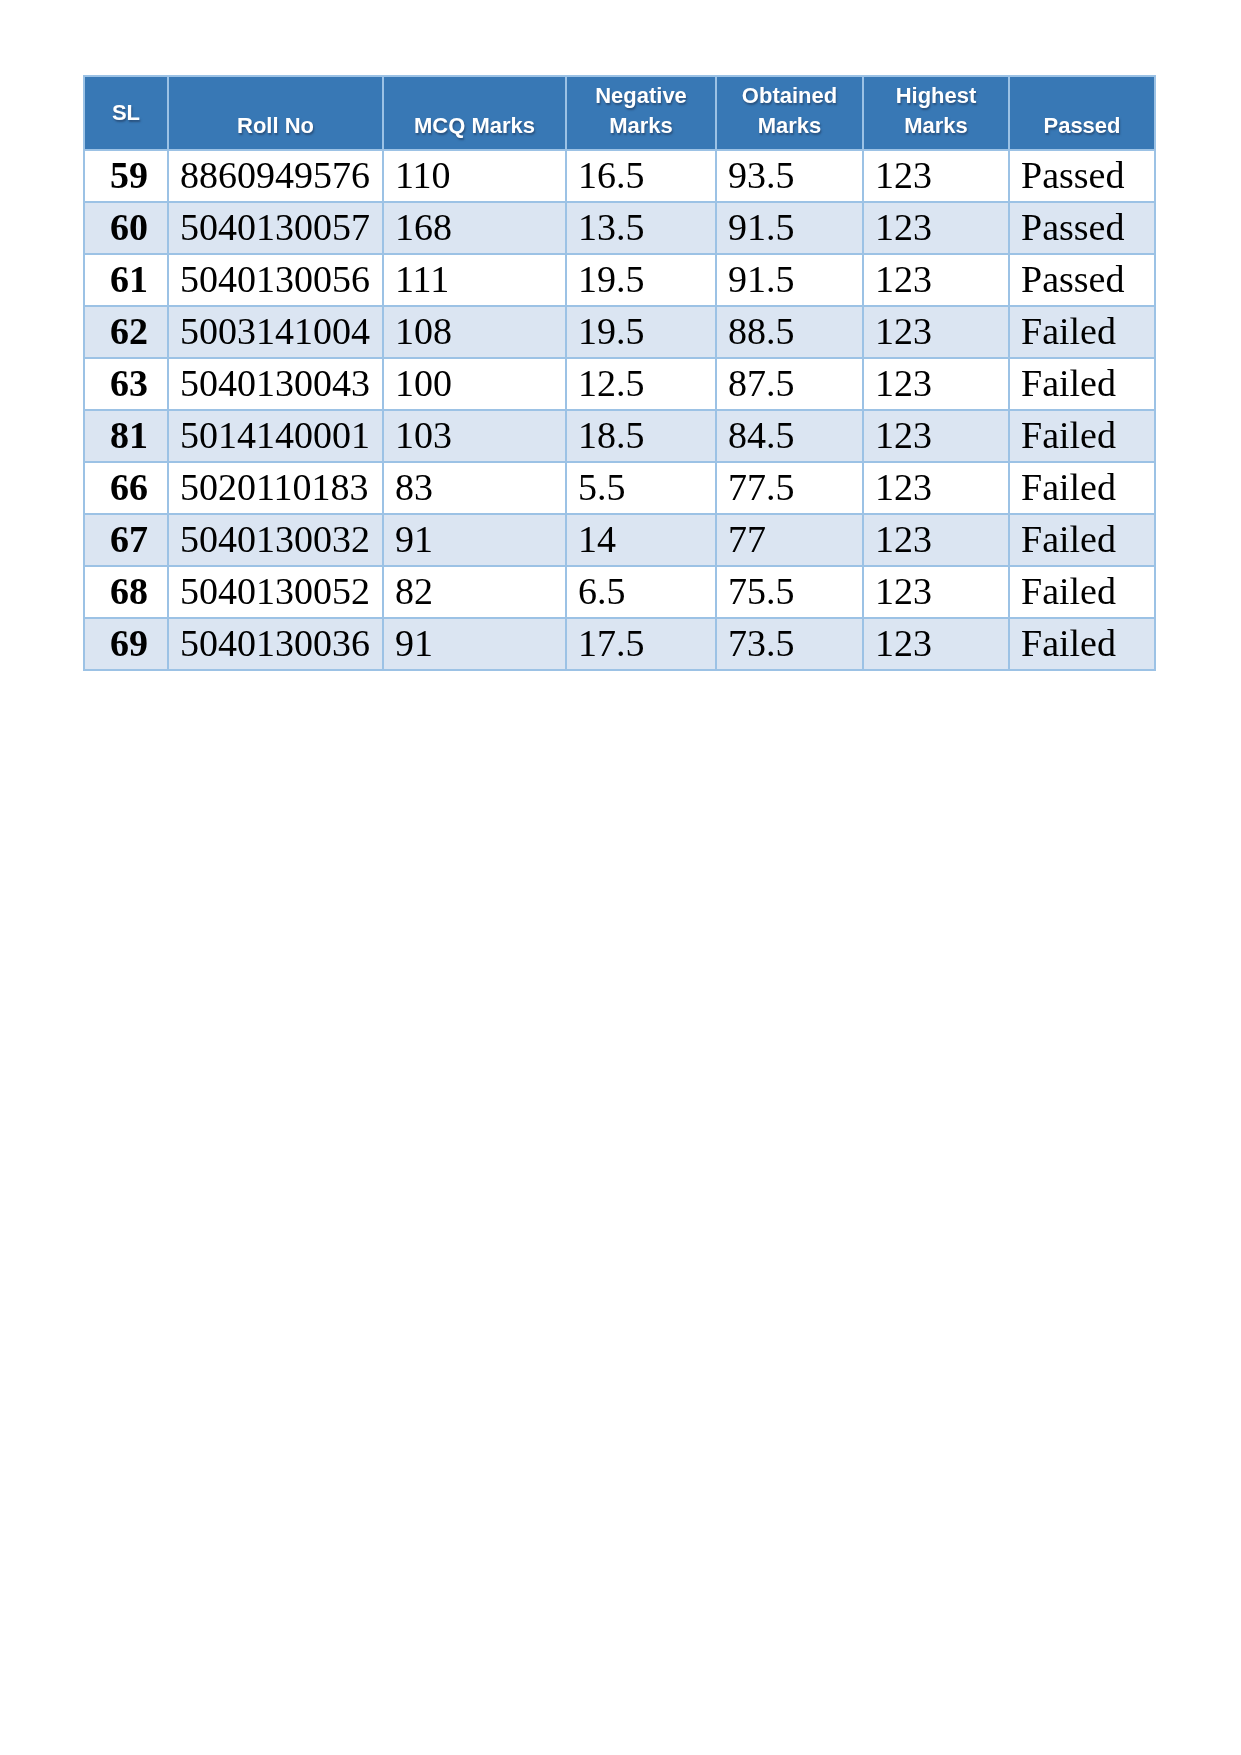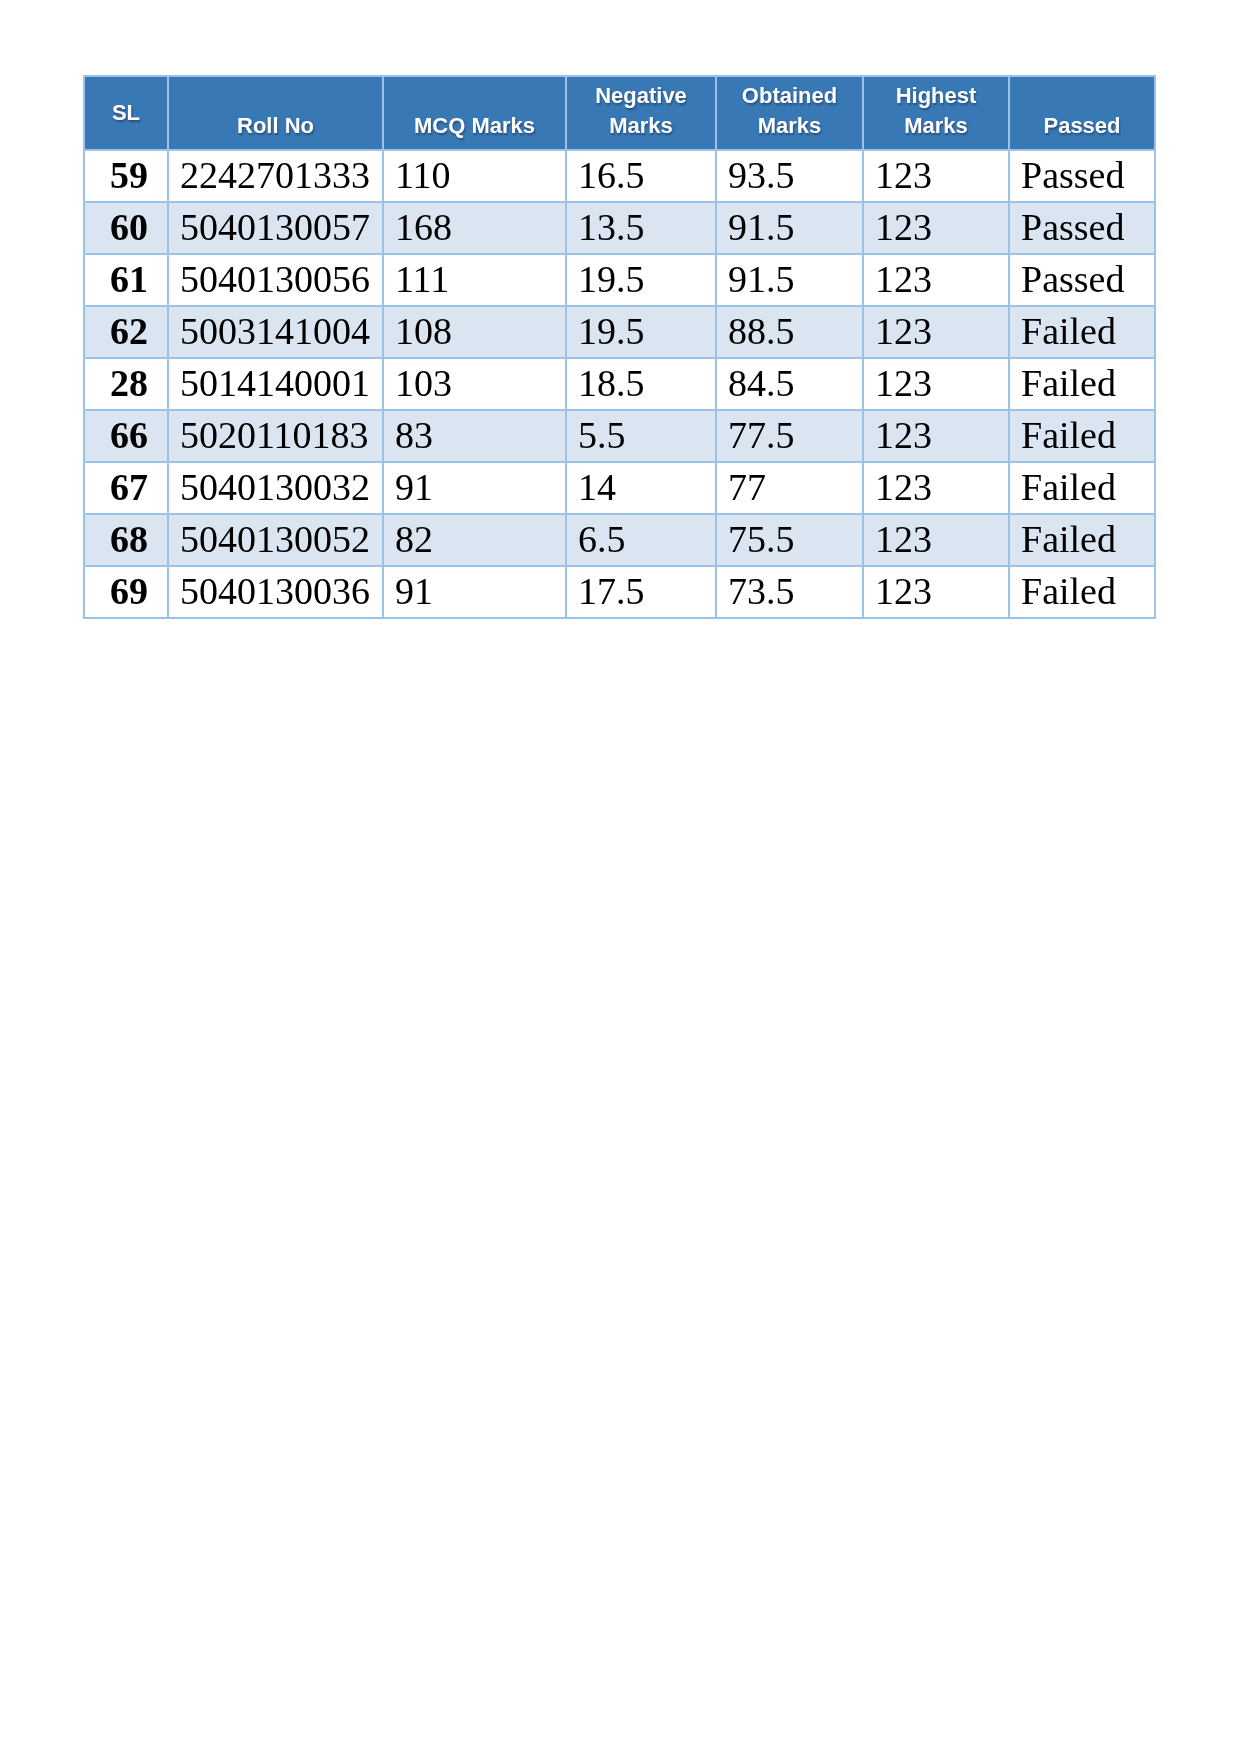--- a/index.html
+++ b/index.html
@@ -97,21 +97,21 @@
         <th class="col-mcq">MCQ Marks</th>
         <th class="col-negative">Negative Marks</th>
         <th class="col-obtained">Obtained Marks</th>
         <th class="col-highest">Highest Marks</th>
         <th class="col-remarks">Passed</th>
       </tr>
     </thead>
     <tbody>
         <tr>
           <td class="col-sl">59</td>
-          <td class="col-roll">2242701333</td>
+          <td class="col-roll">8860949576</td>
           <td class="col-mcq">110</td>
           <td class="col-negative">16.5</td>
           <td class="col-obtained">93.5</td>
           <td class="col-highest">123</td>
           <td class="col-remarks">Passed</td>
         </tr>
         <tr>
           <td class="col-sl">60</td>
           <td class="col-roll">5040130057</td>
           <td class="col-mcq">168</td>
@@ -132,21 +132,30 @@
         <tr>
           <td class="col-sl">62</td>
           <td class="col-roll">5003141004</td>
           <td class="col-mcq">108</td>
           <td class="col-negative">19.5</td>
           <td class="col-obtained">88.5</td>
           <td class="col-highest">123</td>
           <td class="col-remarks">Failed</td>
         </tr>
         <tr>
-          <td class="col-sl">28</td>
+          <td class="col-sl">63</td>
+          <td class="col-roll">5040130043</td>
+          <td class="col-mcq">100</td>
+          <td class="col-negative">12.5</td>
+          <td class="col-obtained">87.5</td>
+          <td class="col-highest">123</td>
+          <td class="col-remarks">Failed</td>
+        </tr>
+        <tr>
+          <td class="col-sl">81</td>
           <td class="col-roll">5014140001</td>
           <td class="col-mcq">103</td>
           <td class="col-negative">18.5</td>
           <td class="col-obtained">84.5</td>
           <td class="col-highest">123</td>
           <td class="col-remarks">Failed</td>
         </tr>
         <tr>
           <td class="col-sl">66</td>
           <td class="col-roll">5020110183</td>

